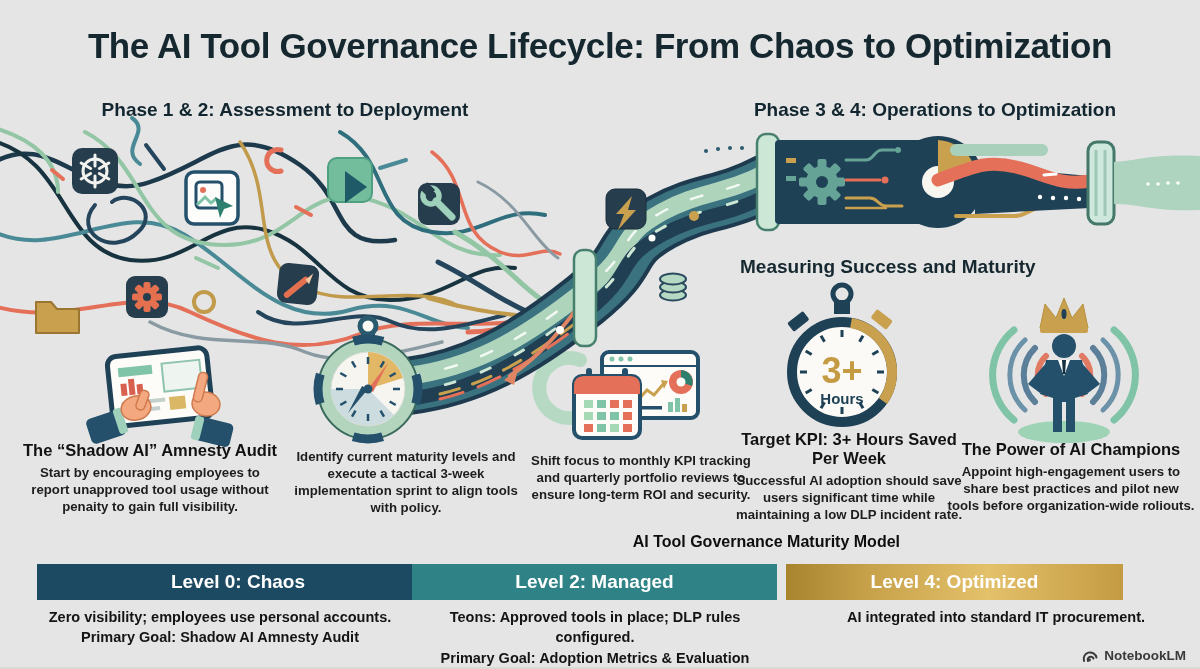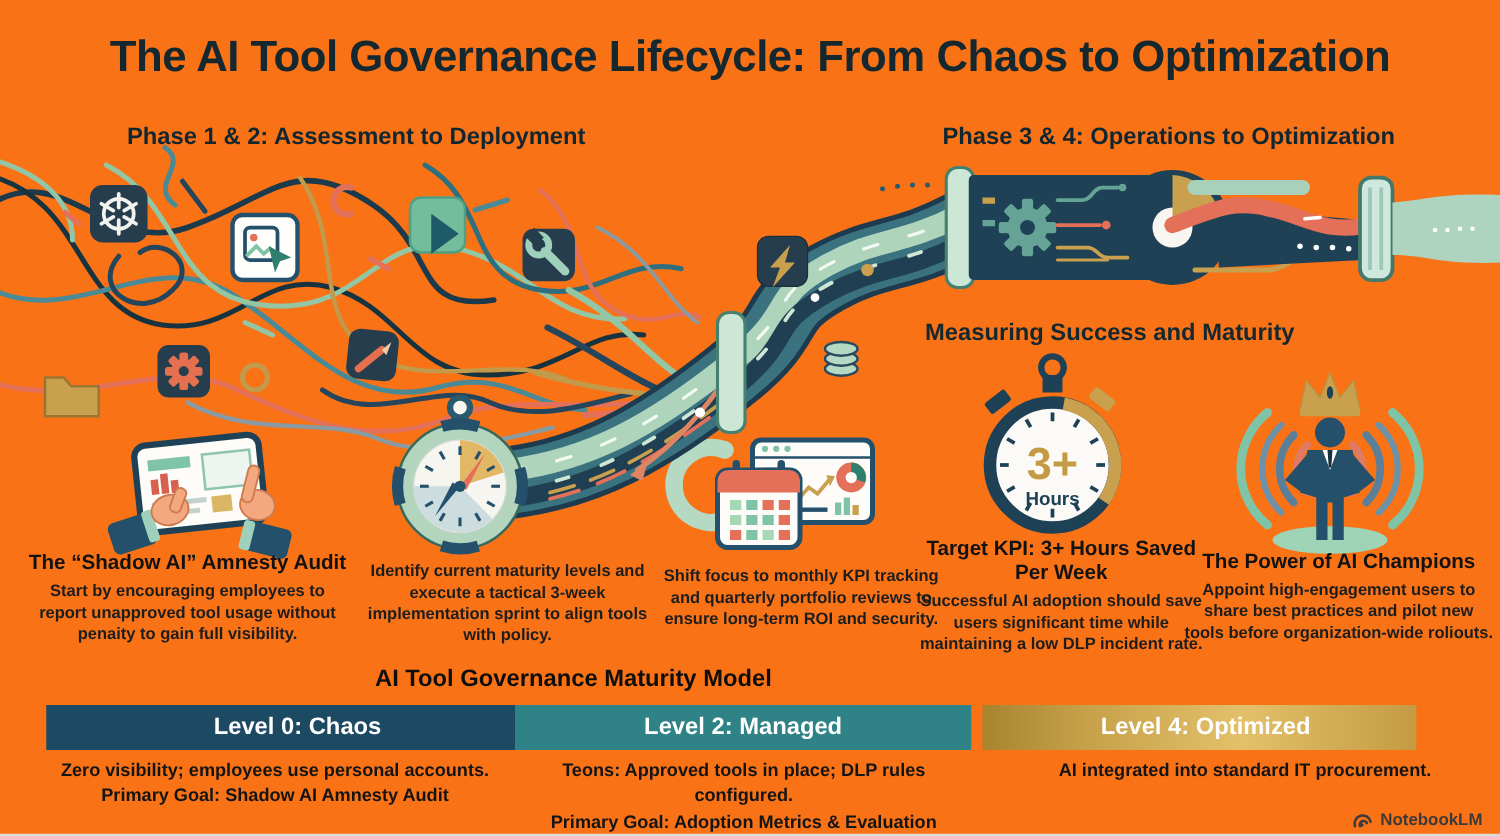--- a/index.html
+++ b/index.html
@@ -1,40 +1,40 @@
 <!DOCTYPE html>
 <html><head>
 <meta charset="utf-8">
 <style>
   html,body{margin:0;padding:0;}
-  .stage{position:relative;width:1200px;height:669px;background:#f97316;overflow:hidden;
+  .stage{position:relative;width:1200px;height:669px;background:#e5e5e5;overflow:hidden;
          font-family:"Liberation Sans",sans-serif;color:#14242e;}
   .title{position:absolute;top:26px;left:0;right:0;text-align:center;margin:0;
          font-size:35px;font-weight:700;letter-spacing:-0.4px;color:#15272f;}
   .phase{position:absolute;top:99px;font-size:19px;font-weight:700;color:#122630;text-align:center;}
   .phase-left{left:30px;width:510px;}
   .phase-right{left:690px;width:490px;}
   .art{position:absolute;left:0;top:112px;width:1200px;height:338px;}
   .measuring{position:absolute;left:740px;top:256px;width:420px;text-align:left;
              font-size:19px;font-weight:700;color:#15272f;}
   .feat{position:absolute;text-align:center;}
   .feat-h{font-size:16.5px;font-weight:700;color:#121212;margin-bottom:4px;line-height:1.15;}
   .feat-b{font-size:13.2px;font-weight:600;line-height:1.3;color:#1d1d1d;}
   .f1{left:22px;top:441px;width:256px;}
   .f2{left:286px;top:448px;width:240px;}
   .f3{left:530px;top:452px;width:222px;}
   .f4{left:732px;top:430px;width:234px;}
   .f5{left:946px;top:440px;width:250px;}
-  .maturity-title{position:absolute;left:300px;top:533px;width:600px;text-align:left;
-                  font-size:19px;font-weight:700;color:#0e0e0e;}
+  .maturity-title{position:absolute;left:300px;top:533px;width:600px;text-align:right;
+                  font-size:16px;font-weight:700;color:#0e0e0e;}
   .bar{position:absolute;top:564px;height:36px;display:flex;align-items:center;justify-content:center;
        color:#ffffff;font-size:19px;font-weight:700;}
   .bar1{left:37px;width:402px;}
   .bar2{left:412px;width:365px;}
-  .bar3{left:786px;width:337px;padding-left:10px;}
+  .bar3{left:786px;width:337px;}
   .bar-text{position:absolute;top:607px;text-align:center;font-size:14.5px;line-height:1.4;color:#141414;}
   .bt1{left:22px;width:396px;}
   .bt2{left:410px;width:370px;}
   .bt3{left:800px;width:392px;}
   .bt-line1{font-weight:600;}
   .bt-line2{font-weight:700;}
   .footer-brand{position:absolute;right:14px;bottom:6px;display:flex;align-items:center;gap:5px;
                 font-size:13.5px;font-weight:600;color:#3a3a3a;}
   .bottom-line{position:absolute;left:0;right:0;bottom:0;height:2px;background:#dcdad4;}
 </style>

